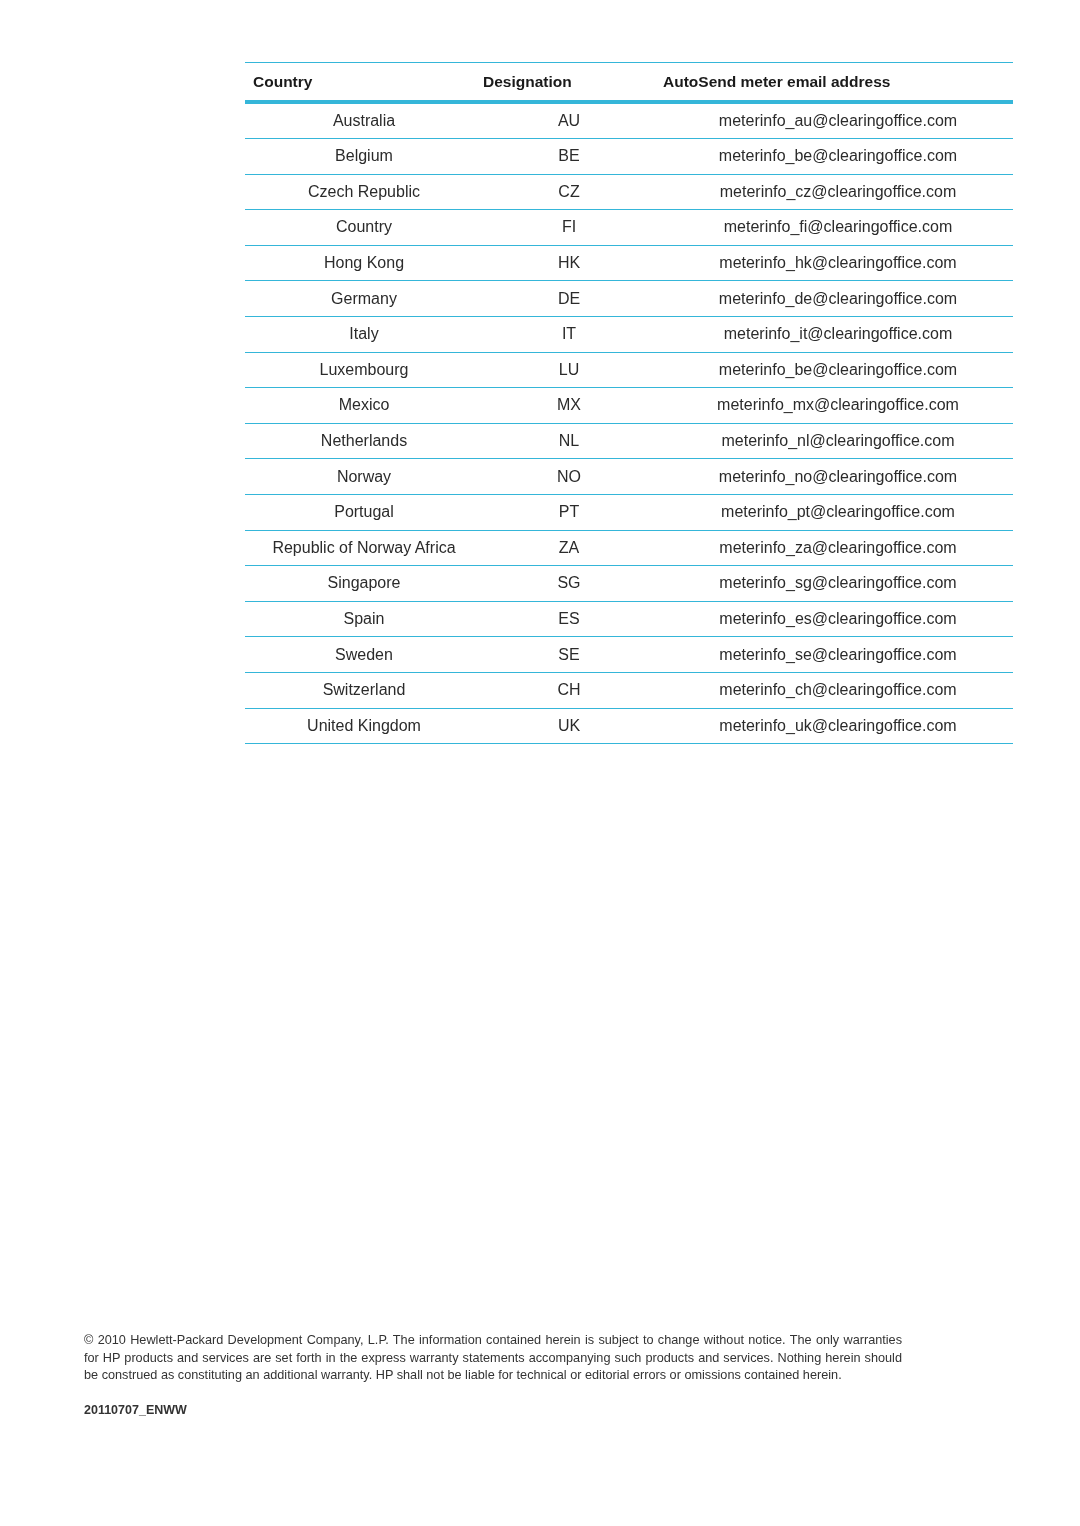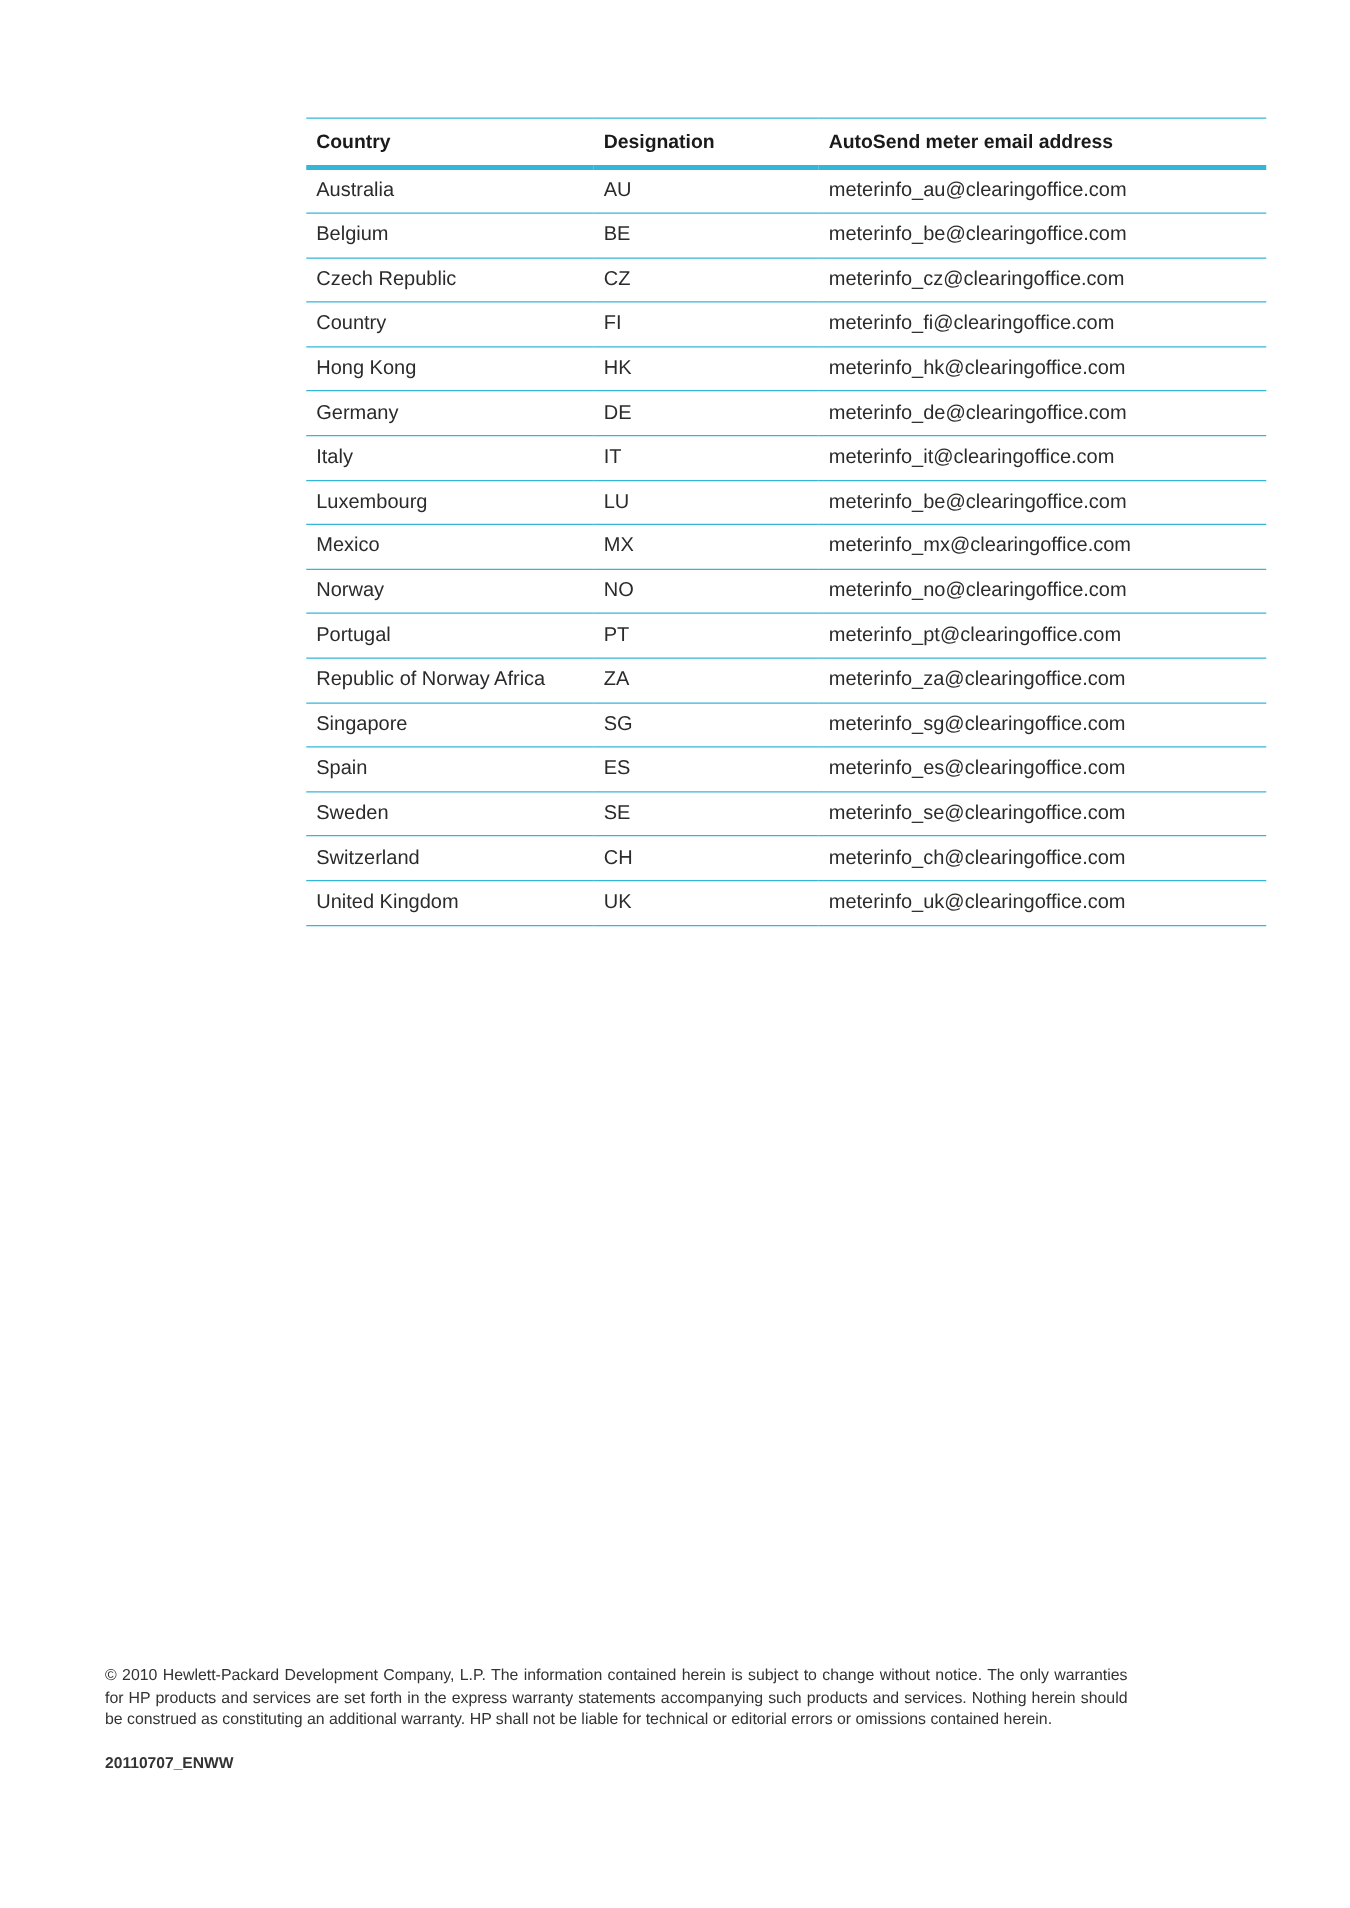--- a/index.html
+++ b/index.html
@@ -16,21 +16,20 @@
     width: 1080px;
     height: 1526px;
     background: #ffffff;
     overflow: hidden;
   }
   .meter-table-wrap {
     position: absolute;
     left: 245px;
     top: 62px;
     width: 768px;
-    margin-top: 32px;
   }
   table.meter-table {
     width: 100%;
     border-collapse: collapse;
     table-layout: fixed;
   }
   table.meter-table col.col-country { width: 230px; }
   table.meter-table col.col-designation { width: 180px; }
   table.meter-table col.col-email { width: auto; }
   table.meter-table thead th {
@@ -44,20 +43,21 @@
   }
   table.meter-table tbody td {
     font-size: 16px;
     font-weight: normal;
     color: #2b2b2b;
     padding: 8px 0 8px 8px;
     height: 35.6px;
     border-bottom: 1px solid var(--accent, #35b6d9);
     white-space: nowrap;
     overflow: hidden;
+    text-align: center;
   }
   .footer-block {
     position: absolute;
     left: 84px;
     top: 1332px;
     width: 818px;
   }
   .footer-copyright {
     font-size: 12.7px;
     line-height: 1.38;
@@ -130,20 +130,25 @@
             <td>Luxembourg</td>
             <td>LU</td>
             <td>meterinfo_be@clearingoffice.com</td>
           </tr>
           <tr>
             <td>Mexico</td>
             <td>MX</td>
             <td>meterinfo_mx@clearingoffice.com</td>
           </tr>
           <tr>
+            <td>Netherlands</td>
+            <td>NL</td>
+            <td>meterinfo_nl@clearingoffice.com</td>
+          </tr>
+          <tr>
             <td>Norway</td>
             <td>NO</td>
             <td>meterinfo_no@clearingoffice.com</td>
           </tr>
           <tr>
             <td>Portugal</td>
             <td>PT</td>
             <td>meterinfo_pt@clearingoffice.com</td>
           </tr>
           <tr>

